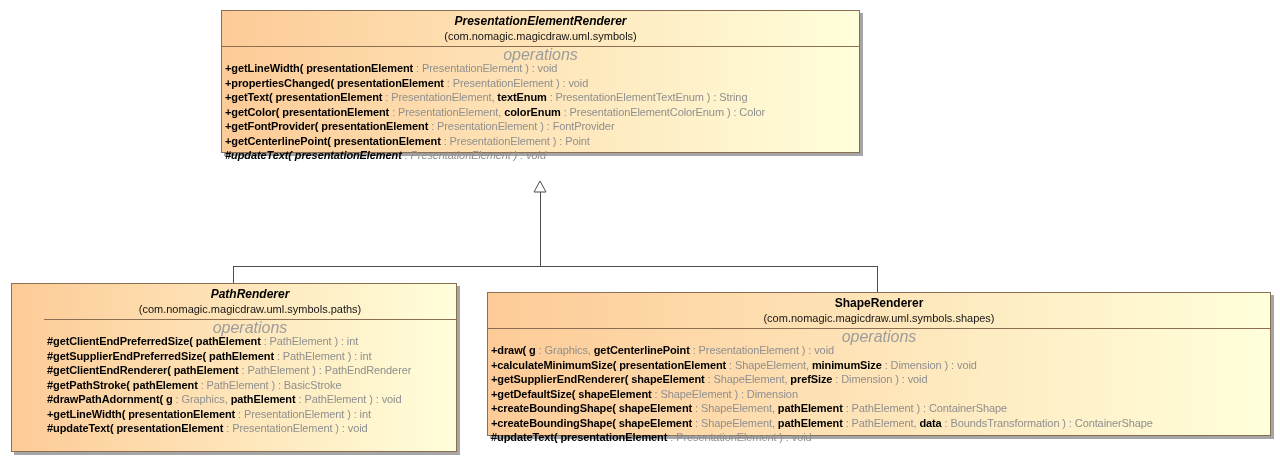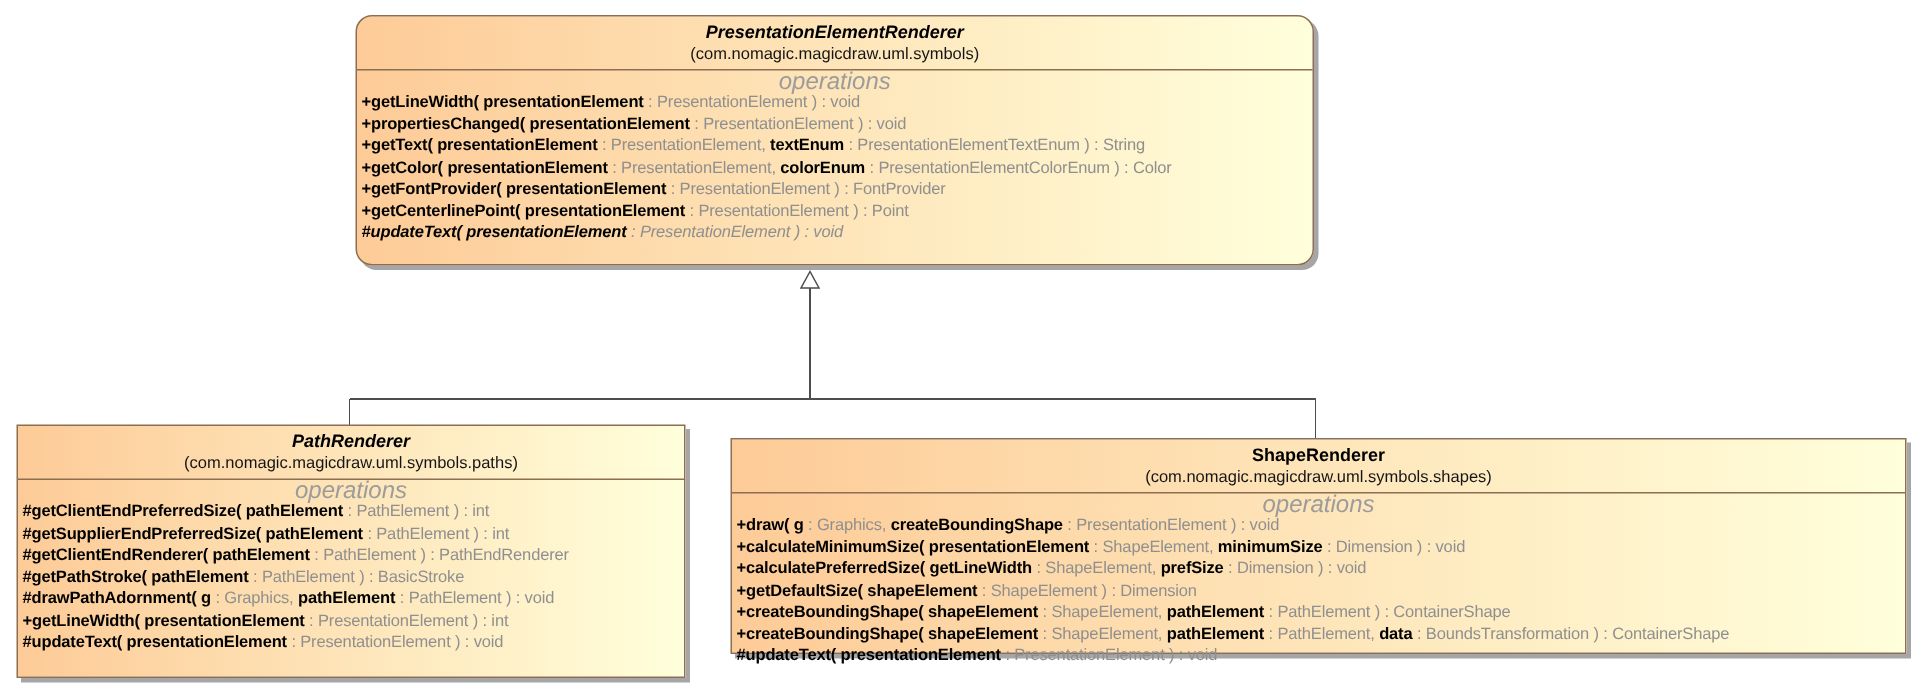--- a/index.html
+++ b/index.html
@@ -30,38 +30,38 @@
 </head>
 <body style="--fill-l: #fdcb97; --fill-r: #ffffdb; --border: #8c6f52; --shadow: #a6a6a6; --connector: #4d4d4d; --type: #8f8f8f; --label: #9c9c9c;">
 
 <svg class="connectors" width="1280" height="463">
   <g>
     <path d="M540,192 L540,266 M233,266 L877,266 M233,266 L233,283 M877,266 L877,292" fill="none" stroke="#4d4d4d" stroke-width="1" shape-rendering="crispEdges"></path>
     <polygon points="540,181 534,192 546,192" fill="#ffffff" stroke="#4d4d4d" stroke-width="1"></polygon>
   </g>
 </svg>
 
-<div class="uml-class" style="left:237px; top:10px; width:639px; height:167px;border-radius:11px;">
+<div class="uml-class" style="left:221px; top:10px; width:639px; height:143px;">
   <div class="uml-head">
     <div class="uml-name abstract">PresentationElementRenderer</div>
     <div class="uml-pkg">(com.nomagic.magicdraw.uml.symbols)</div>
   </div>
   <div class="uml-comp-label">operations</div>
   <div class="uml-ops">
       <div class="op"><span class="seg-n">+getLineWidth( presentationElement</span><span class="seg-t"> : PresentationElement ) : void</span></div>
       <div class="op"><span class="seg-n">+propertiesChanged( presentationElement</span><span class="seg-t"> : PresentationElement ) : void</span></div>
       <div class="op"><span class="seg-n">+getText( presentationElement</span><span class="seg-t"> : PresentationElement,</span><span class="seg-n"> textEnum</span><span class="seg-t"> : PresentationElementTextEnum ) : String</span></div>
       <div class="op"><span class="seg-n">+getColor( presentationElement</span><span class="seg-t"> : PresentationElement,</span><span class="seg-n"> colorEnum</span><span class="seg-t"> : PresentationElementColorEnum ) : Color</span></div>
       <div class="op"><span class="seg-n">+getFontProvider( presentationElement</span><span class="seg-t"> : PresentationElement ) : FontProvider</span></div>
       <div class="op"><span class="seg-n">+getCenterlinePoint( presentationElement</span><span class="seg-t"> : PresentationElement ) : Point</span></div>
       <div class="op italic"><span class="seg-n">#updateText( presentationElement</span><span class="seg-t"> : PresentationElement ) : void</span></div>
     </div>
 </div>
 
-<div class="uml-class" style="left:11px; top:283px; width:446px; height:169px;">
+<div class="uml-class" style="left:11px; top:283px; width:446px; height:169px;padding-left:32px;">
   <div class="uml-head">
     <div class="uml-name abstract">PathRenderer</div>
     <div class="uml-pkg">(com.nomagic.magicdraw.uml.symbols.paths)</div>
   </div>
   <div class="uml-comp-label">operations</div>
   <div class="uml-ops">
       <div class="op"><span class="seg-n">#getClientEndPreferredSize( pathElement</span><span class="seg-t"> : PathElement ) : int</span></div>
       <div class="op"><span class="seg-n">#getSupplierEndPreferredSize( pathElement</span><span class="seg-t"> : PathElement ) : int</span></div>
       <div class="op"><span class="seg-n">#getClientEndRenderer( pathElement</span><span class="seg-t"> : PathElement ) : PathEndRenderer</span></div>
       <div class="op"><span class="seg-n">#getPathStroke( pathElement</span><span class="seg-t"> : PathElement ) : BasicStroke</span></div>
@@ -71,21 +71,21 @@
     </div>
 </div>
 
 <div class="uml-class" style="left:487px; top:292px; width:784px; height:144px;">
   <div class="uml-head">
     <div class="uml-name">ShapeRenderer</div>
     <div class="uml-pkg">(com.nomagic.magicdraw.uml.symbols.shapes)</div>
   </div>
   <div class="uml-comp-label">operations</div>
   <div class="uml-ops">
-      <div class="op"><span class="seg-n">+draw( g</span><span class="seg-t"> : Graphics,</span><span class="seg-n"> createBoundingShape</span><span class="seg-t"> : PresentationElement ) : void</span></div>
+      <div class="op"><span class="seg-n">+draw( g</span><span class="seg-t"> : Graphics,</span><span class="seg-n"> getCenterlinePoint</span><span class="seg-t"> : PresentationElement ) : void</span></div>
       <div class="op"><span class="seg-n">+calculateMinimumSize( presentationElement</span><span class="seg-t"> : ShapeElement,</span><span class="seg-n"> minimumSize</span><span class="seg-t"> : Dimension ) : void</span></div>
-      <div class="op"><span class="seg-n">+calculatePreferredSize( getLineWidth</span><span class="seg-t"> : ShapeElement,</span><span class="seg-n"> prefSize</span><span class="seg-t"> : Dimension ) : void</span></div>
+      <div class="op"><span class="seg-n">+getSupplierEndRenderer( shapeElement</span><span class="seg-t"> : ShapeElement,</span><span class="seg-n"> prefSize</span><span class="seg-t"> : Dimension ) : void</span></div>
       <div class="op"><span class="seg-n">+getDefaultSize( shapeElement</span><span class="seg-t"> : ShapeElement ) : Dimension</span></div>
       <div class="op"><span class="seg-n">+createBoundingShape( shapeElement</span><span class="seg-t"> : ShapeElement,</span><span class="seg-n"> pathElement</span><span class="seg-t"> : PathElement ) : ContainerShape</span></div>
       <div class="op"><span class="seg-n">+createBoundingShape( shapeElement</span><span class="seg-t"> : ShapeElement,</span><span class="seg-n"> pathElement</span><span class="seg-t"> : PathElement,</span><span class="seg-n"> data</span><span class="seg-t"> : BoundsTransformation ) : ContainerShape</span></div>
       <div class="op"><span class="seg-n">#updateText( presentationElement</span><span class="seg-t"> : PresentationElement ) : void</span></div>
     </div>
 </div>
 
 </body></html>

